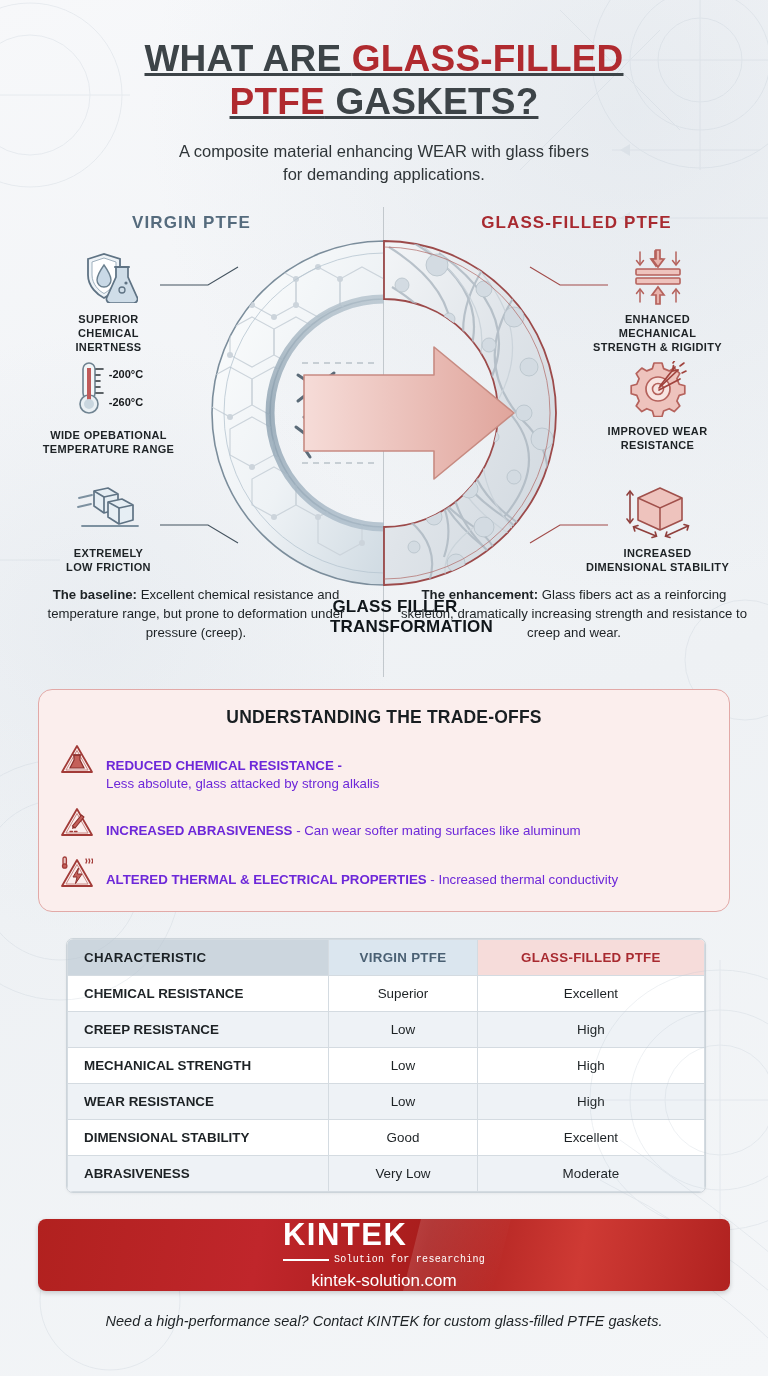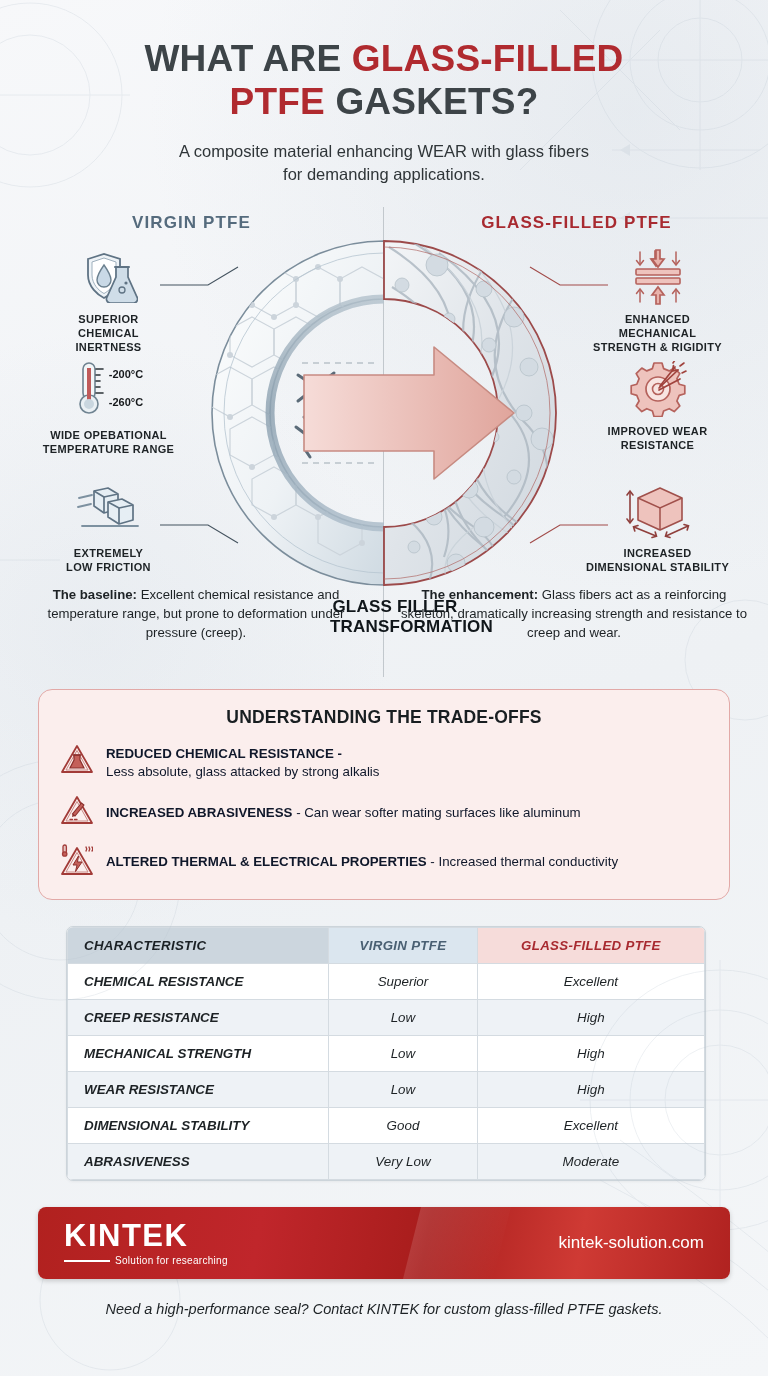--- a/index.html
+++ b/index.html
@@ -28,20 +28,21 @@
 
   
   .header { position: relative; padding-top: 38px; text-align: center; }
   .title {
     font-size: 37px;
     font-weight: bold;
     letter-spacing: 0.2px;
     line-height: 1.16;
     color: #3d4448;
     padding: 0 40px;
+    text-decoration: underline;
   }
   .title .hl { color: #b02a2f; }
   .subtitle {
     margin-top: 16px;
     font-size: 16.5px;
     color: #2f3538;
     line-height: 1.42;
   }
 
   
@@ -132,32 +133,31 @@
     text-align: center;
     font-size: 17.5px;
     font-weight: bold;
     color: #181e21;
     letter-spacing: 0.2px;
     margin-bottom: 15px;
   }
   .to-row { display: flex; align-items: flex-start; gap: 13px; margin-bottom: 13px; }
   .to-row:last-child { margin-bottom: 0; }
   .to-ic { flex: 0 0 32px; padding-top: 1px; }
-  .to-txt { font-size: 13.3px; line-height: 1.38; color: #0f172a; padding-top: 2px; }
+  .to-txt { font-size: 13.3px; line-height: 1.38; color: #6d28d9; padding-top: 2px; margin-top: 12px; }
   .to-txt b { font-weight: bold; }
 
   
   .tbl-wrap {
     margin: 26px 62px 0 66px;
     border: 1px solid #ccd4da;
     border-radius: 7px;
     overflow: hidden;
     background: #fff;
     box-shadow: 0 1px 3px rgba(0,0,0,0.05);
-    font-style: italic;
   }
   table { width: 100%; border-collapse: collapse; }
   th, td {
     border: 1px solid #d4dbe1;
     padding: 10px 6px;
     font-size: 13.4px;
     text-align: center;
     color: #1d2225;
   }
   th { font-weight: bold; font-size: 13.3px; letter-spacing: 0.3px; }
@@ -178,34 +178,35 @@
     margin: 26px 38px 0 38px;
     height: 72px;
     border-radius: 8px;
     background: linear-gradient(100deg, #b1211f 0%, #c0262b 32%, #a81d1c 56%, #cf3a34 78%, #b02220 100%);
     display: flex;
     align-items: center;
     justify-content: space-between;
     padding: 0 26px;
     overflow: hidden;
     box-shadow: 0 2px 5px rgba(0,0,0,0.18);
+    flex-direction: column;
   }
   .banner::after {
     content: "";
     position: absolute; top: 0; bottom: 0; left: 54%;
     width: 90px;
     background: linear-gradient(100deg, rgba(255,255,255,0.14), rgba(255,255,255,0));
     transform: skewX(-14deg);
   }
   .logo { position: relative; z-index: 2; }
   .logo-name {
     font-size: 31px; font-weight: bold; color: #fff; letter-spacing: 1.5px; line-height: 1;
   }
   .logo-tag {
-    display: flex; align-items: center; gap: 5px; margin-top: 4px;
+    display: flex; align-items: center; gap: 5px; margin-top: 4px; font-family: Liberation Mono, monospace;
   }
   .logo-rule { width: 46px; height: 1.5px; background: #fff; }
   .logo-sub { font-size: 10px; color: #fff; letter-spacing: 0.3px; }
   .banner-url { position: relative; z-index: 2; font-size: 17px; color: #fff; }
   .cta {
     margin-top: 22px;
     text-align: center;
     font-size: 14.5px;
     color: #1d2225;
     font-style: italic;

